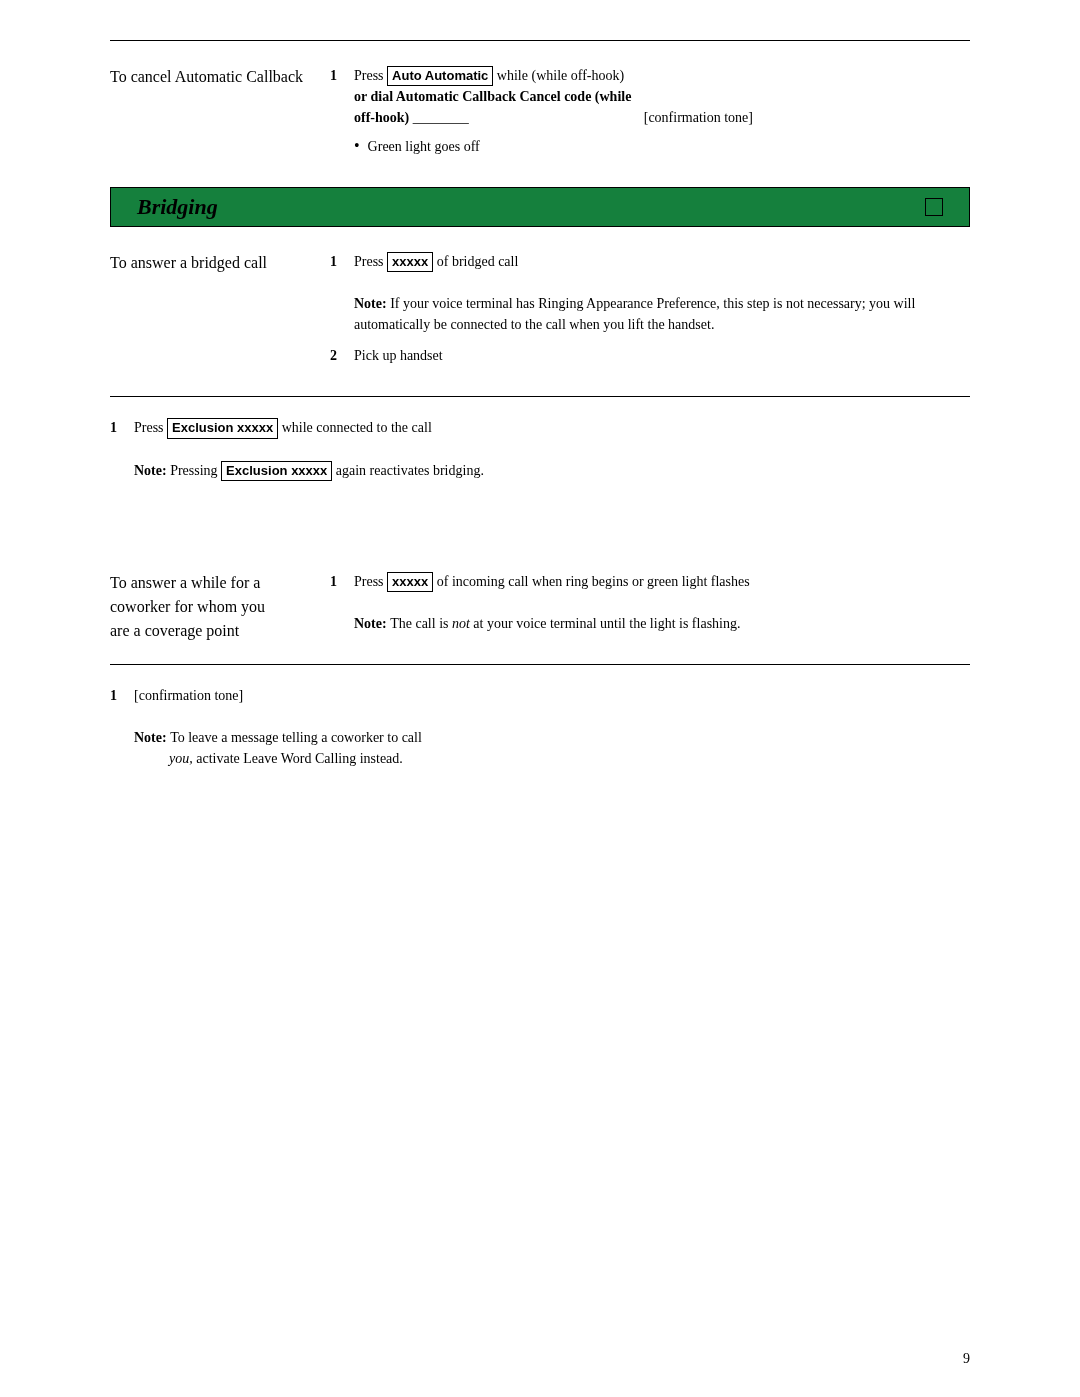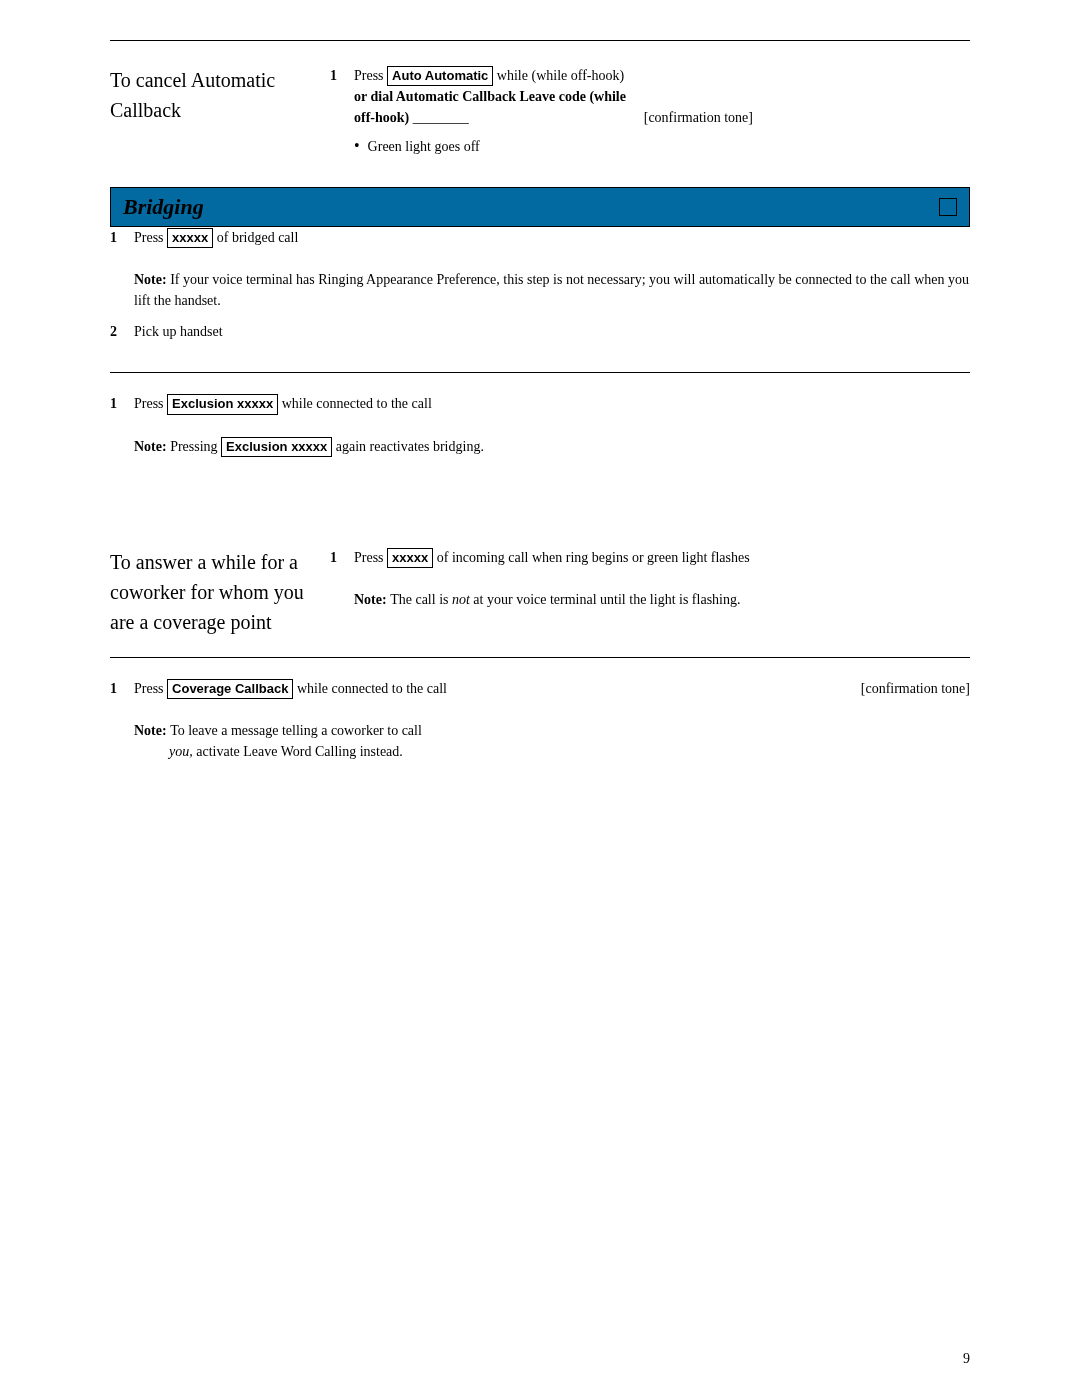--- a/index.html
+++ b/index.html
@@ -28,22 +28,23 @@
       border: none;
       border-top: 1.5px solid #000;
       margin-bottom: 24px;
     }
 
     .section-header {
       display: flex;
       align-items: center;
       justify-content: space-between;
       border: 1.5px solid #000;
-      padding: 6px 12px;
-      background: #0369a1;
+      padding: 6px 26px;
+      margin-bottom: 24px;
+      background: #15803d;
     }
 
     .section-title {
       font-family: Times New Roman, Times, serif;
       font-size: 22px;
       font-weight: bold;
       font-style: italic;
     }
 
     .checkbox-icon {
@@ -57,21 +58,21 @@
     .content-row {
       display: flex;
       margin-bottom: 20px;
       gap: 0;
     }
 
     .left-col {
       width: 220px;
       flex-shrink: 0;
       padding-right: 16px;
-      font-size: 20px;
+      font-size: 16px;
       line-height: 1.5;
     }
 
     .right-col {
       flex: 1;
       font-size: 14px;
       line-height: 1.5;
     }
 
     .step-row {
@@ -154,38 +155,41 @@
   <div class="content-row">
     <div class="left-col">
       <span>To cancel Automatic Callback</span>
     </div>
     <div class="right-col">
       <div class="step-row">
         <div class="step-num">1</div>
         <div class="step-content">
           <span>Press</span>&nbsp;<span class="key-button">Auto Automatic</span>&nbsp;<span>while (while off-hook)</span>
           <br>
-          <span class="bold">or dial Automatic Callback Leave code (while</span>
+          <span class="bold">or dial Automatic Callback Cancel code (while</span>
           <br>
           <span class="bold">off-hook)</span>&nbsp;<span>________</span>&nbsp;&nbsp;&nbsp;&nbsp;&nbsp;&nbsp;&nbsp;&nbsp;&nbsp;&nbsp;&nbsp;&nbsp;&nbsp;&nbsp;&nbsp;&nbsp;&nbsp;&nbsp;&nbsp;&nbsp;&nbsp;&nbsp;&nbsp;&nbsp;&nbsp;&nbsp;&nbsp;&nbsp;&nbsp;&nbsp;&nbsp;&nbsp;&nbsp;&nbsp;&nbsp;&nbsp;&nbsp;&nbsp;&nbsp;&nbsp;&nbsp;&nbsp;&nbsp;&nbsp;&nbsp;&nbsp;&nbsp;&nbsp;&nbsp;&nbsp;<span>[confirmation tone]</span>
           <div class="bullet-item">
             <span class="bullet-dot">•</span>
             <span>Green light goes off</span>
           </div>
         </div>
       </div>
     </div>
   </div>
 
   <div class="section-header">
     <span class="section-title">Bridging</span>
     <span class="checkbox-icon"></span>
   </div>
 
   <div class="content-row">
+    <div class="left-col">
+      <span>To answer a bridged call</span>
+    </div>
     <div class="right-col">
       <div class="step-row">
         <div class="step-num">1</div>
         <div class="step-content">
           <span>Press</span>&nbsp;<span class="key-button">xxxxx</span>&nbsp;<span>of bridged call</span>
           <br><br>
           <span class="note-label">Note:</span>&nbsp;<span>If your voice terminal has Ringing Appearance Preference, this step is not necessary; you will automatically be connected to the call when you lift the handset.</span>
         </div>
       </div>
       <div class="step-row">
@@ -232,23 +236,20 @@
   </div>
 
   <hr class="divider">
 
   <div class="content-row">
     <div class="right-col">
       <div class="step-row">
         <div class="step-num">1</div>
         <div class="step-content">
           <div style="display:flex; justify-content:space-between; align-items:baseline;">
-            <span>
-              <span>Press</span>&nbsp;<span class="key-button">Coverage Callback</span>&nbsp;<span>while connected to the call</span>
-            </span>
             <span style="white-space:nowrap;">[confirmation tone]</span>
           </div>
           <br>
           <span class="note-label">Note:</span>&nbsp;<span>To leave a message telling a coworker to call</span><br>
           &nbsp;&nbsp;&nbsp;&nbsp;&nbsp;&nbsp;&nbsp;&nbsp;&nbsp;&nbsp;<span class="note-italic">you,</span>&nbsp;<span>activate Leave Word Calling instead.</span>
         </div>
       </div>
     </div>
   </div>
 

